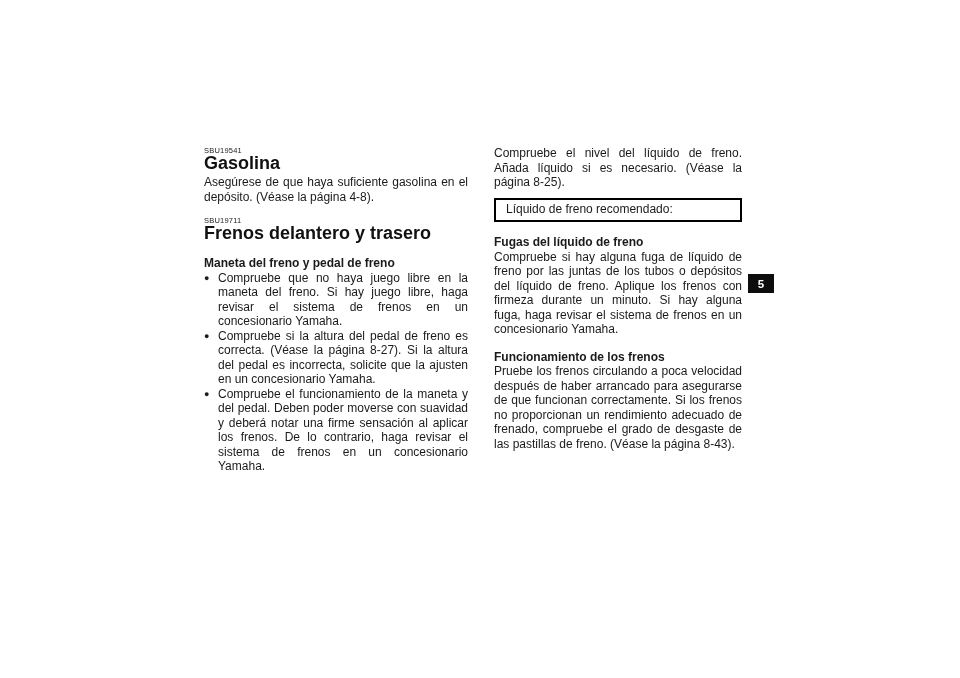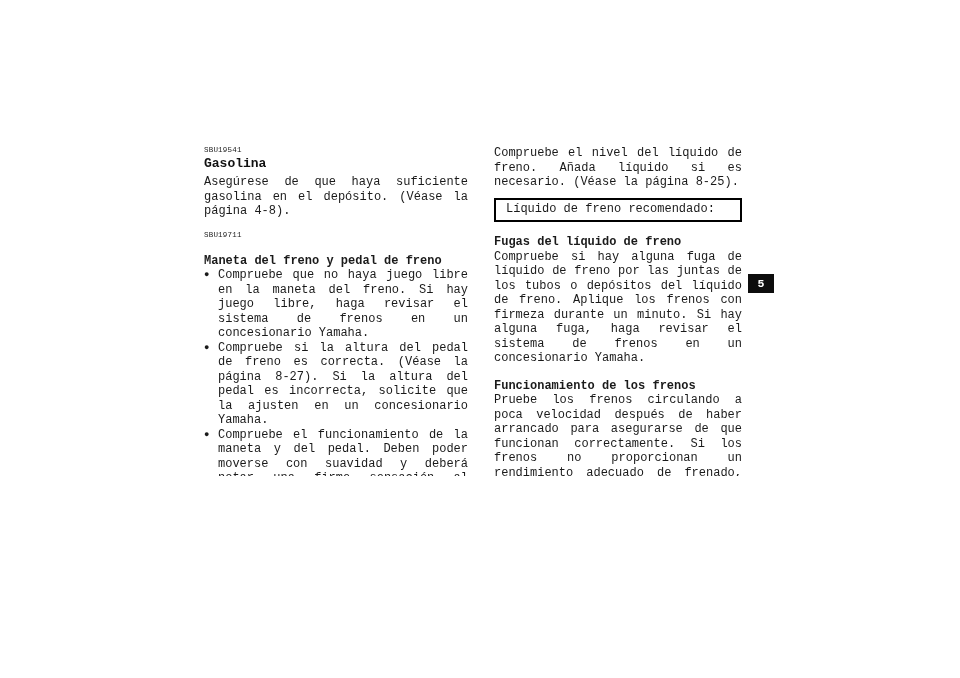--- a/index.html
+++ b/index.html
@@ -3,21 +3,21 @@
 <meta charset="utf-8">
 <style>
   * { box-sizing: border-box; }
   html, body { margin: 0; padding: 0; background: #ffffff; }
   .page {
     position: relative;
     width: 960px;
     height: 476px;
     background: #ffffff;
     overflow: hidden;
-    font-family: Liberation Mono, monospace;
+    font-family: Liberation Sans, sans-serif;
     color: #1a1a1a;
     border-radius: 26px;
   }
   .col {
     position: absolute;
     top: 146px;
     font-size: 12px;
     line-height: 14.5px;
     text-align: justify;
   }
@@ -27,21 +27,21 @@
   .sbu-code {
     font-size: 7.5px;
     line-height: 9px;
     text-align: left;
     letter-spacing: 0.2px;
     color: #222222;
   }
   .section { margin-top: 12px; }
   .section:first-child { margin-top: 0; }
   .section-title {
-    font-size: 13px;
+    font-size: 18px;
     font-weight: bold;
     line-height: 17px;
     margin: 0 0 3px 0;
     text-align: left;
     color: #111111;
   }
   .body-text { margin: 0; }
   .subheading {
     font-weight: bold;
     text-align: left;
@@ -112,20 +112,21 @@
 
     <div class="section">
       <div class="sbu-code">SBU19541</div>
       <h2 class="section-title">Gasolina</h2>
       <p class="body-text">Asegúrese de que haya suficiente gasolina en el depósito. (Véase la página 4-8).</p>
     </div>
 
 
     <div class="section">
       <div class="sbu-code">SBU19711</div>
+      <h2 class="section-title">Frenos delantero y trasero</h2>
       <div class="subheading sub-gap">Maneta del freno y pedal de freno</div>
       <ul class="bullets">
         <li>
           <span class="dot">●</span>
           <span>Compruebe que no haya juego libre en la maneta del freno. Si hay juego libre, haga revisar el sistema de frenos en un concesionario Yamaha.</span>
         </li>
         <li>
           <span class="dot">●</span>
           <span>Compruebe si la altura del pedal de freno es correcta. (Véase la página 8-27). Si la altura del pedal es incorrecta, solicite que la ajusten en un concesionario Yamaha.</span>
         </li>

